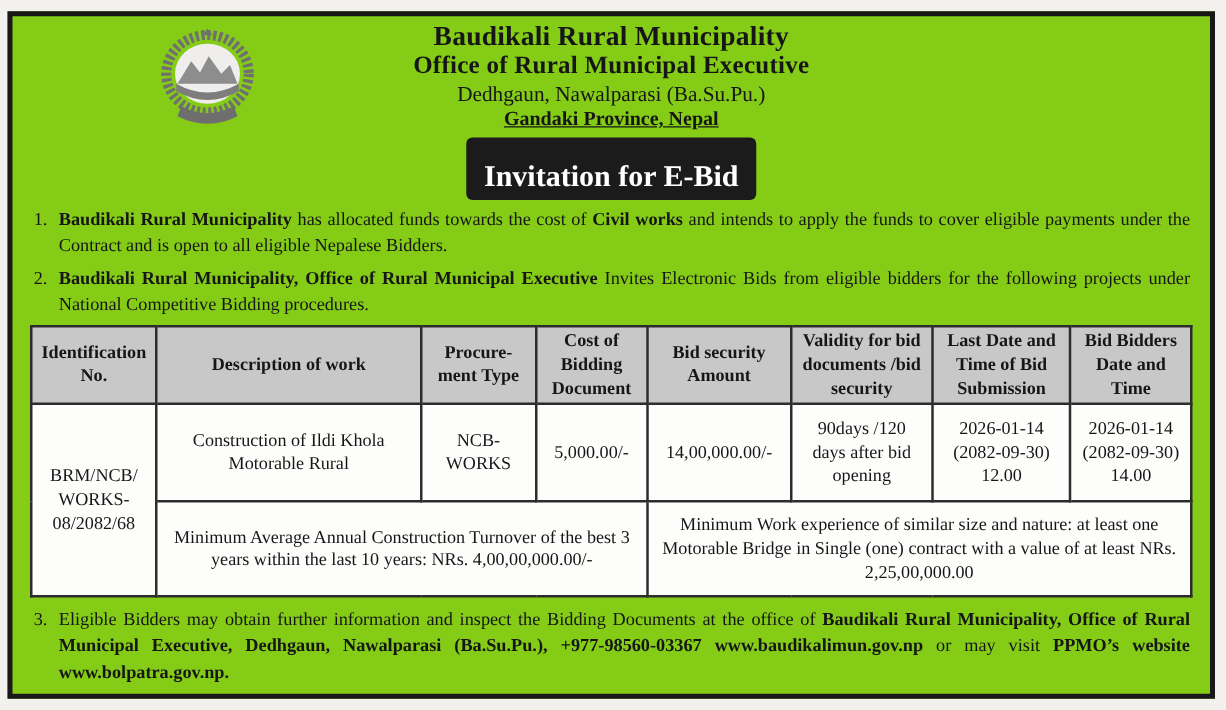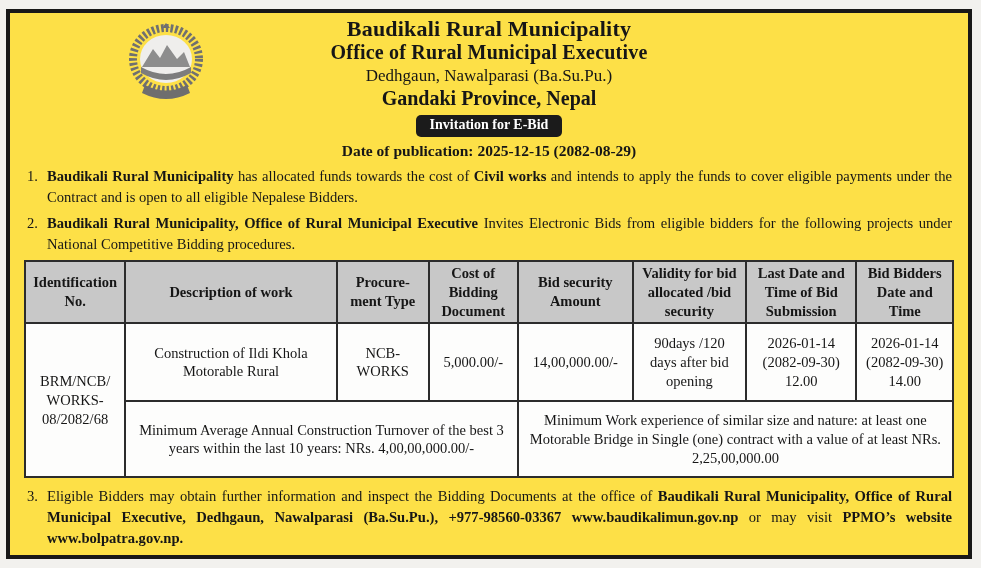--- a/index.html
+++ b/index.html
@@ -5,36 +5,36 @@
   * { margin:0; padding:0; box-sizing:border-box; }
   html,body { width:981px; height:568px; overflow:hidden; }
   body {
     background:#f2f1ee;
     font-family:"Liberation Serif", serif;
     color:#161616;
     position:relative;
   }
   .page {
     position:absolute; left:6px; top:9px; width:966px; height:550px;
-    background:#fde047;
+    background:#84cc16;
     border:4px solid #181818;
     padding:3px 14px 4px 14px;
   }
   
   .header { position:relative; text-align:center; }
   .emblem {
     position:absolute; left:104px; top:6px; width:76px; height:82px;
   }
   .h-municipality { font-size:22px; font-weight:bold; letter-spacing:.2px; }
   .h-office { font-size:20px; font-weight:bold; letter-spacing:.2px; margin-top:-1px; }
   .h-address { font-size:17px; font-weight:normal; margin-top:2px; }
-  .h-province { font-size:20px; font-weight:bold; margin-top:1px; }
+  .h-province { font-size:16px; font-weight:bold; margin-top:1px;text-decoration:underline; }
   .banner {
     display:inline-block; background:#1b1b1b; color:#ffffff;
-    font-weight:bold; font-size:14px; padding:2px 14px 4px 14px;
+    font-weight:bold; font-size:24px; padding:19px 14px 4px 14px;
     border-radius:5px; margin-top:5px;
   }
   .pub-date { font-size:15.5px; font-weight:bold; margin-top:5px; }
 
   
   .para {
     display:flex; font-size:14.6px; line-height:1.42;
     text-align:justify; margin-top:6px;
   }
   .para .num { flex:none; width:23px; padding-left:3px; }
@@ -77,21 +77,20 @@
       <path d="M13 45 Q38 59 63 45 L63 51 Q38 65 13 51 Z" fill="#7d7d7d"></path>
       <path d="M17 63 Q38 74 59 63 L62 71 Q38 83 14 71 Z" fill="#6e6e6e"></path>
     </svg>
     <div class="h-municipality">Baudikali Rural Municipality</div>
     <div class="h-office">Office of Rural Municipal Executive</div>
     <div class="h-address">Dedhgaun, Nawalparasi (Ba.Su.Pu.)</div>
     <div class="h-province">Gandaki Province, Nepal</div>
     <div>
       <span class="banner">Invitation for E-Bid</span>
     </div>
-    <div class="pub-date">Date of publication: 2025-12-15 (2082-08-29)</div>
   </div>
 
   <div class="para">
     <span class="num">1.</span>
     <span class="ptext"><span class="b">Baudikali Rural Municipality</span><span> has allocated funds towards the cost of </span><span class="b">Civil works</span><span> and intends to apply the funds to cover eligible payments under the Contract and is open to all eligible Nepalese Bidders.</span></span>
   </div>
 
   <div class="para">
     <span class="num">2.</span>
     <span class="ptext"><span class="b">Baudikali Rural Municipality, Office of Rural Municipal Executive</span><span> Invites Electronic Bids from eligible bidders for the following projects under National Competitive Bidding procedures.</span></span>
@@ -114,21 +113,21 @@
 No.</th>
         <th>Description of work</th>
         <th>Procure-
 ment Type</th>
         <th>Cost of
 Bidding
 Document</th>
         <th>Bid security
 Amount</th>
         <th>Validity for bid
-allocated /bid
+documents /bid
 security</th>
         <th>Last Date and
 Time of Bid
 Submission</th>
         <th>Bid Bidders
 Date and
 Time</th>
       </tr>
     </thead>
     <tbody>

